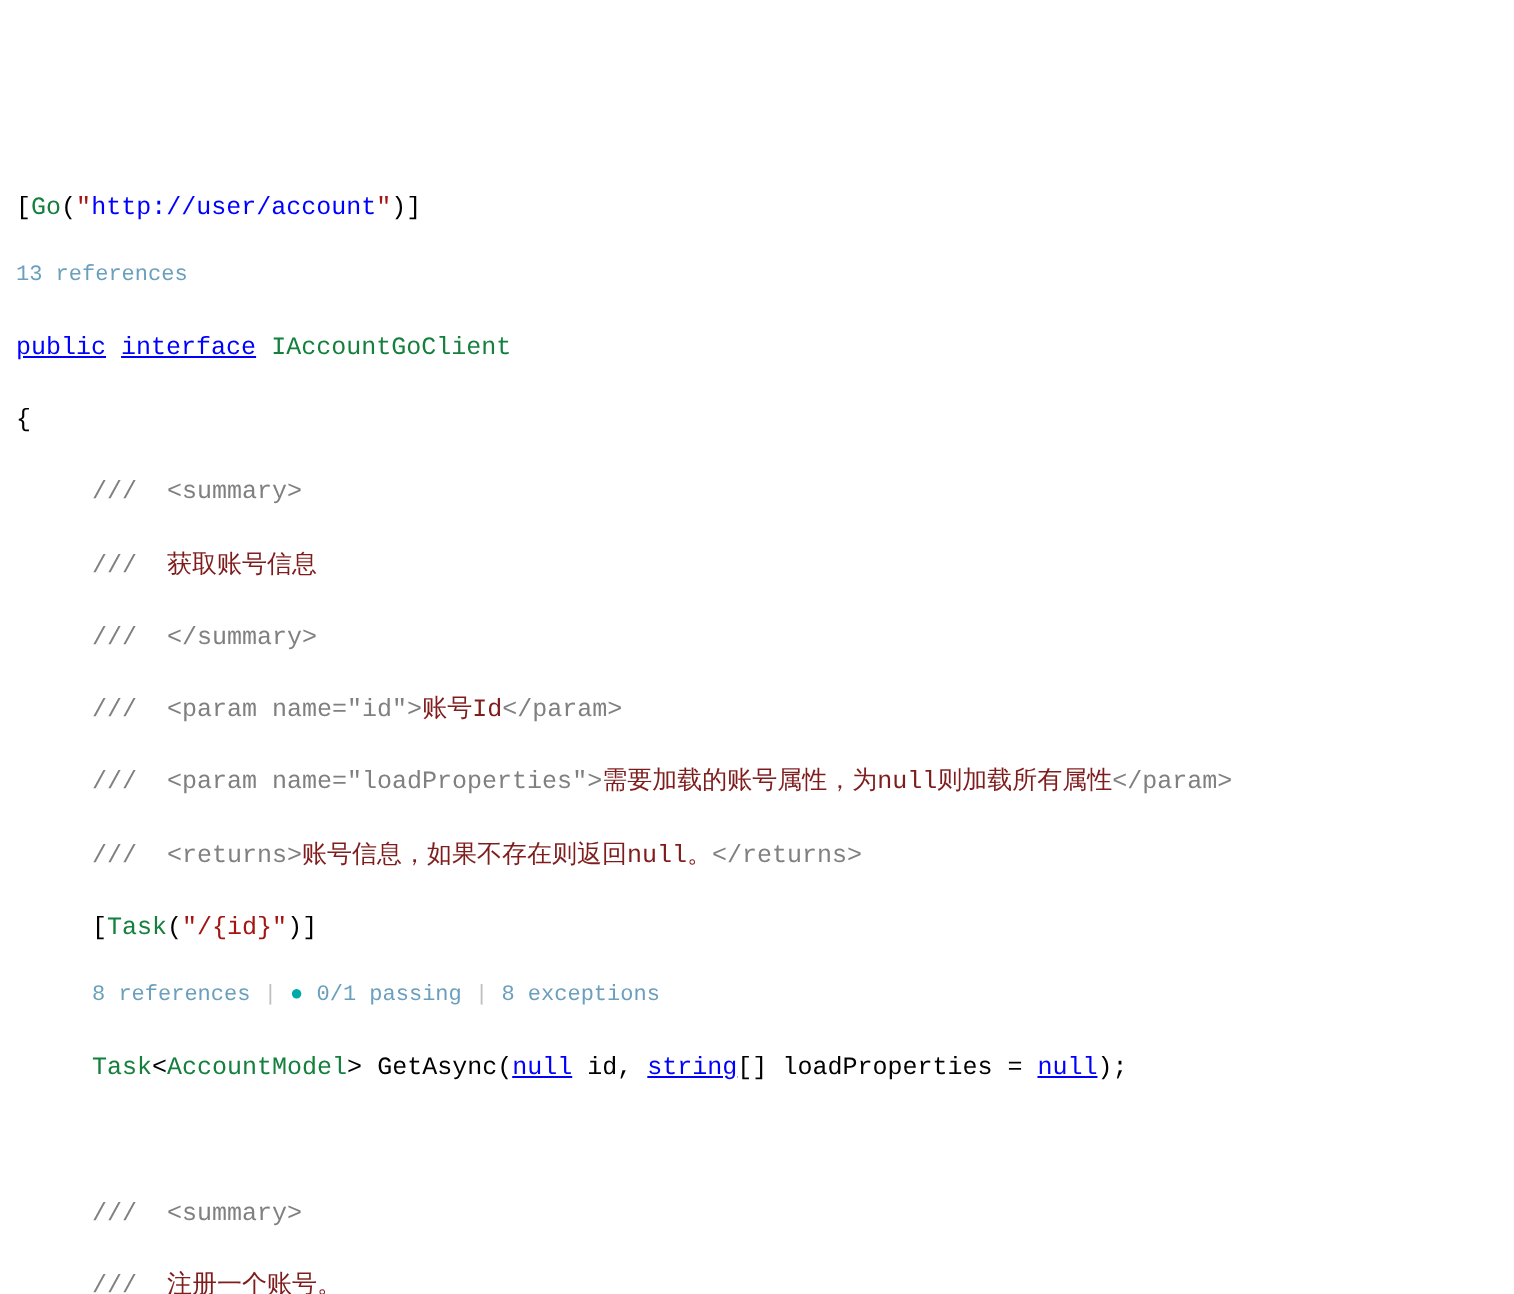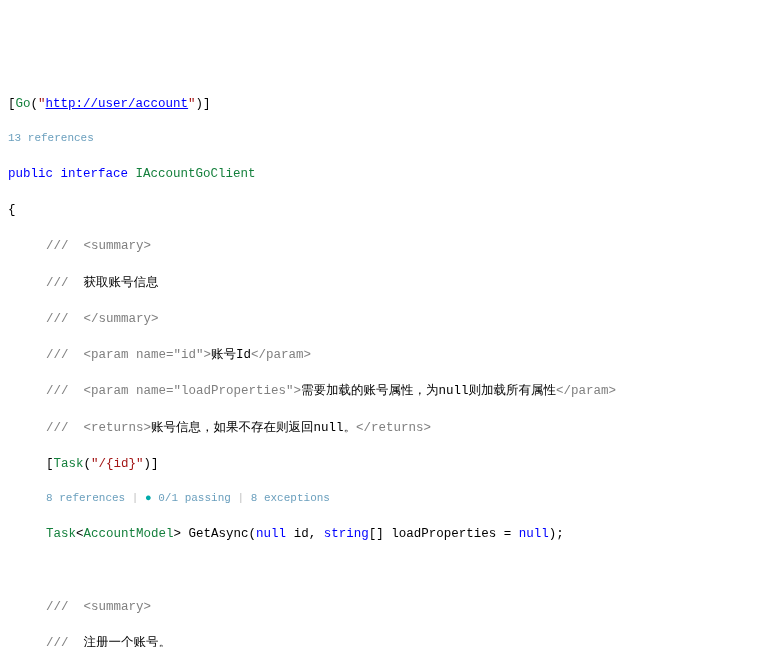--- a/index.html
+++ b/index.html
@@ -9,26 +9,26 @@
     font-family: Consolas, "Courier New", monospace;
     font-size: 12.5px;
     line-height: 1.45;
     color: #000000;
     white-space: pre;
     overflow-x: auto;
   }
   .line { display: block; }
   .indent2 { padding-left: 38px; }
 
-  .kw { color: #0000ff; }
+  .kw { color: #0000ff; text-decoration: underline; }
   .type { color: #15803d; }
   .str { color: #a31515; }
   .cmt { color: #808080; }
-  .green { color: #000000; }
-  .link { color: #0000ff; text-decoration: underline; cursor: pointer; }
+  .green { color: #7f1d1d; }
+  .link { color: #0000ff; cursor: pointer; }
   .codelens { color: #6a9fbd; font-size: 11px; }
   .pipe { color: #c0c0c0; }
 
   
   .code-area { border-right: 1px solid #ccc; border-bottom: 1px solid #ccc; width: 757px; box-sizing: border-box; }
 </style>
 </head>
 <body>
 
 

